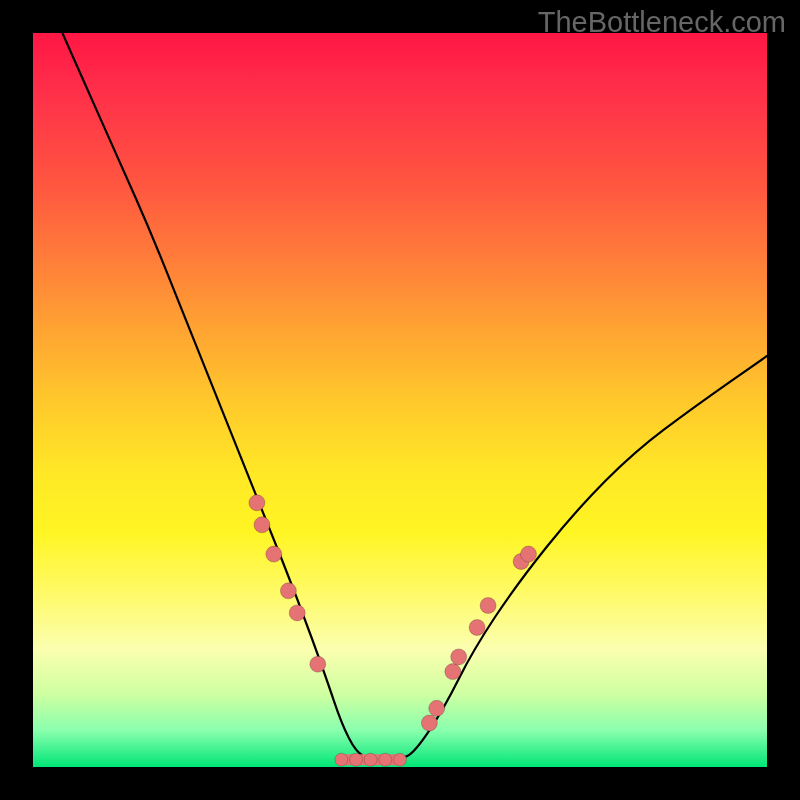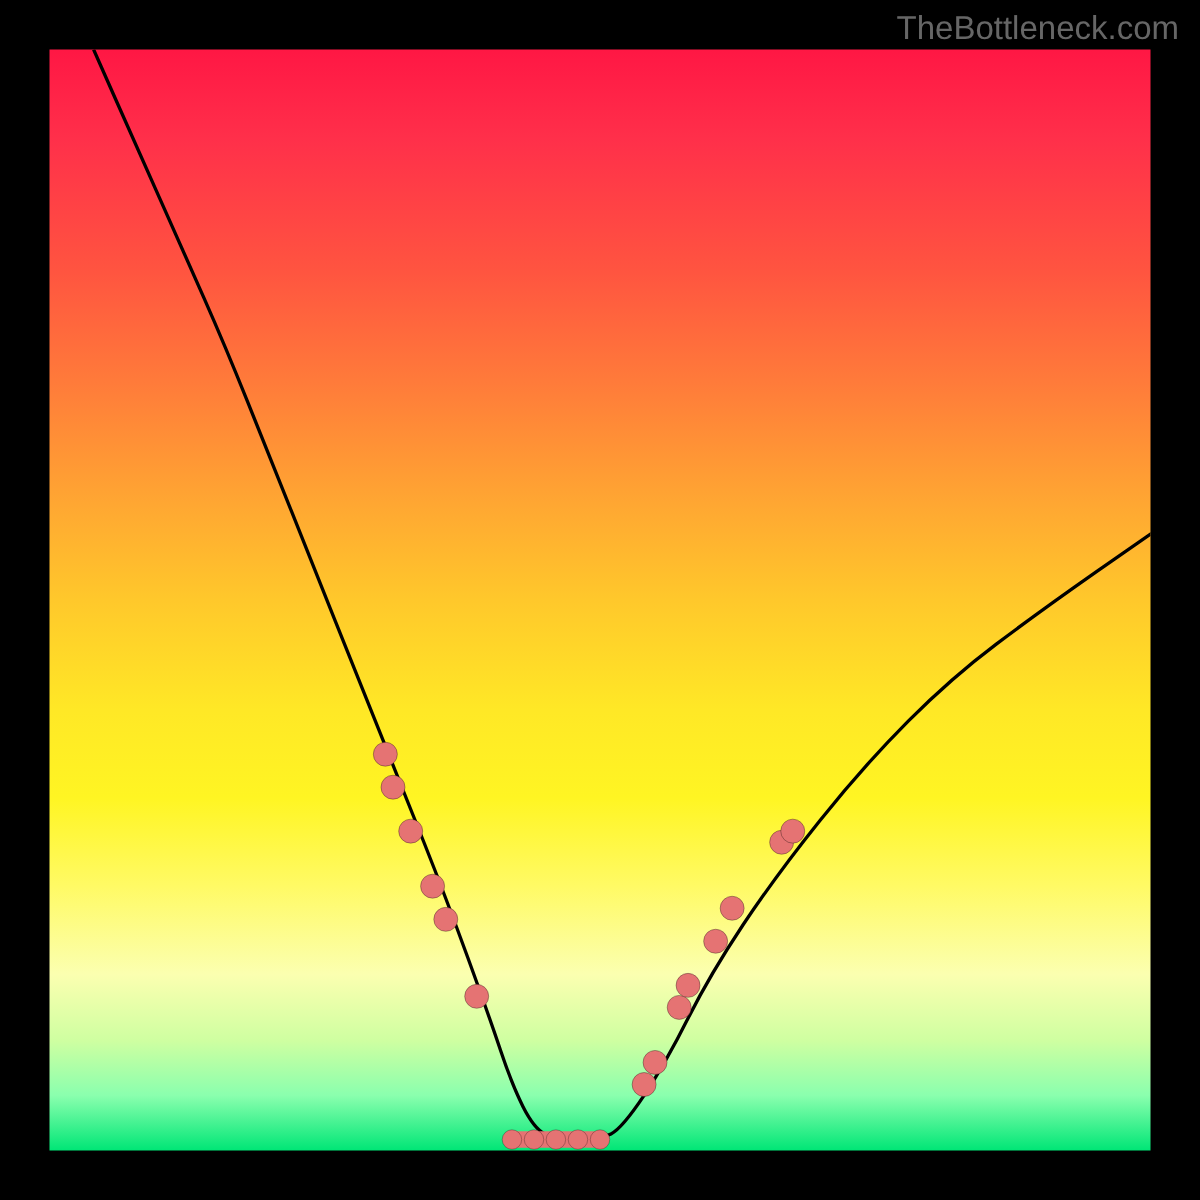--- a/index.html
+++ b/index.html
@@ -9,21 +9,21 @@
     background: #000;
     position: relative;
     font-family: Arial, sans-serif;
     overflow: hidden;
   }
   .watermark {
     position: absolute;
     top: 6px;
     right: 14px;
     color: #666;
-    font-size: 22px;
+    font-size: 29px;
     font-weight: 500;
     z-index: 4;
   }
   .plot-area {
     position: absolute;
     left: 33px;
     top: 33px;
     width: 734px;
     height: 734px;
     background: linear-gradient(to bottom,

